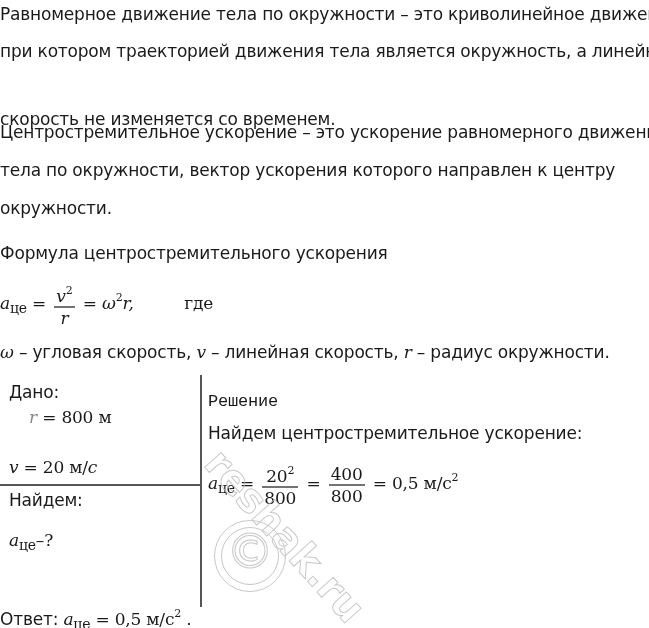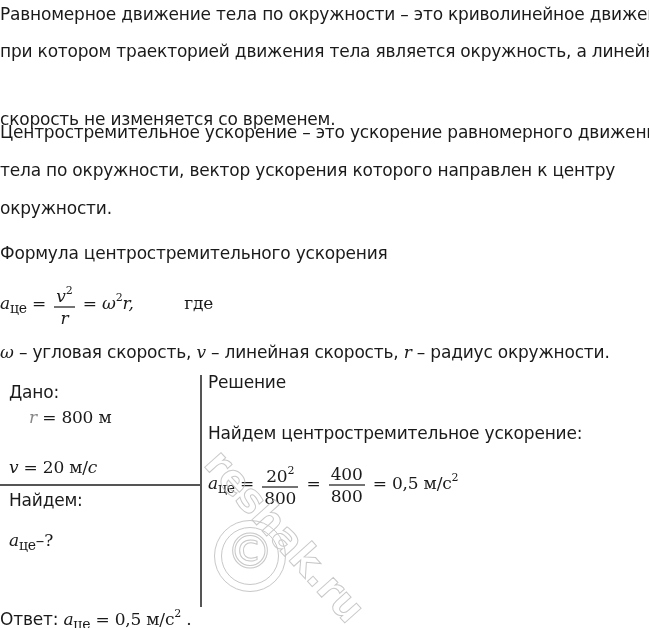--- a/index.html
+++ b/index.html
@@ -84,21 +84,21 @@
 </div>
 <div class="p formula" style="top:457px; left:9px;">
   <span class="it">v</span><span> = 20 м/</span><span class="it">c</span>
 </div>
 
 <div class="p" style="top:490px; left:9px;">Найдем:</div>
 <div class="p formula" style="top:530px; left:9px;">
   <span class="it">a</span><span class="sub">це</span><span>–?</span>
 </div>
 
-<div class="p" style="top:372px; left:208px;">Решение</div>
+<div class="p" style="top:392px; left:208px;font-family:Liberation Mono, monospace;">Решение</div>
 <div class="p" style="top:423px; left:208px;">Найдем центростремительное ускорение:</div>
 <div class="p formula" style="top:458px; left:208px; line-height:40px;">
   <span class="it">a</span><span class="sub">це</span>
   <span>=</span>
   <span class="frac">
     <span class="num"><span>20</span><span class="sup">2</span></span>
     <span class="den">800</span>
   </span>
   <span>=</span>
   <span class="frac">

